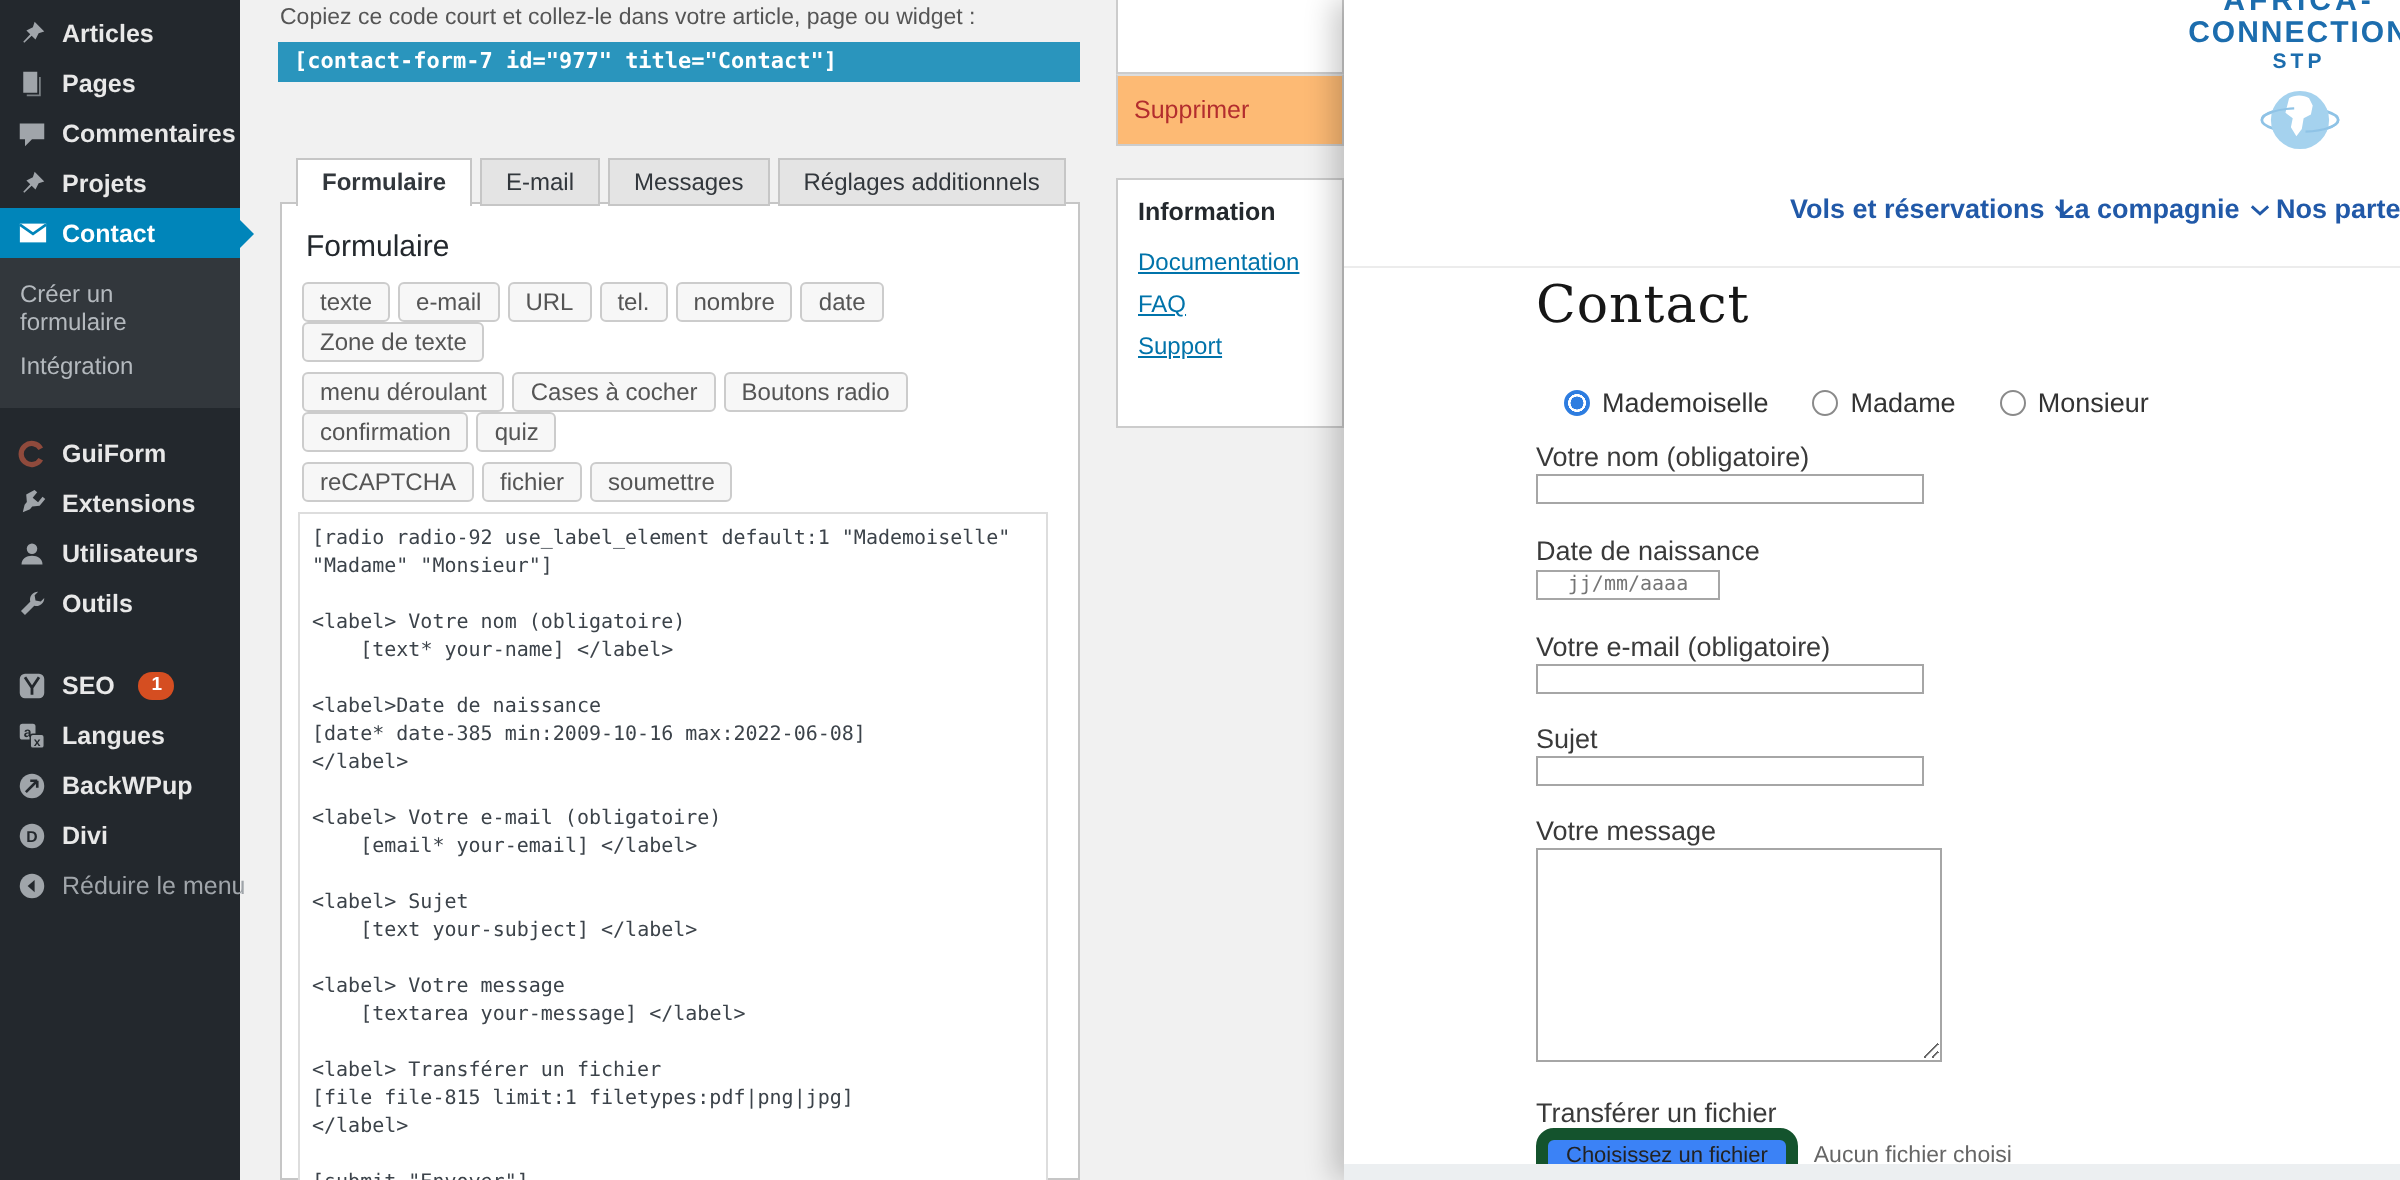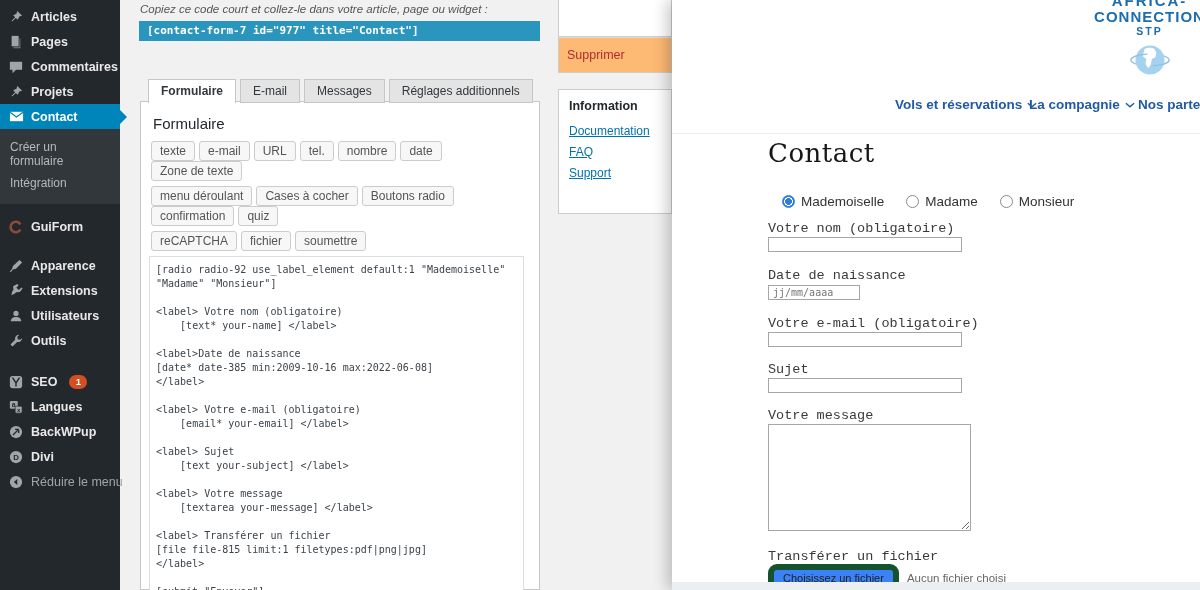--- a/index.html
+++ b/index.html
@@ -15,21 +15,21 @@
   .mi.active{background:#0085ba;color:#fff;}
   .mi.active::after{content:'';position:absolute;left:100%;top:50%;margin-top:-7px;
       border:7px solid transparent;border-right-width:0;border-left:7px solid #0085ba;}
   .badge{display:inline-block;min-width:14px;height:14px;border-radius:8px;background:#d54e21;
       color:#fff;font-size:9.5px;line-height:14px;text-align:center;margin-left:5px;font-weight:700;padding:0 2px;}
   #submenu{background:#32373c;padding:7px 0 10px 0;}
   .smi{padding:4px 10px;font-size:12px;color:#b4b9be;cursor:pointer;line-height:14px;}
   .smi.current{color:#fff;font-weight:700;}
   .gap10{margin-top:10px;} .gap14{margin-top:14px;} .gap16{margin-top:16px;}
   
-  #shortcode-hint{position:absolute;left:140px;top:3px;font-size:11.5px;font-style:italic;color:#555;}
+  #shortcode-hint{position:absolute;left:140px;top:3px;font-size:11.5px;color:#555;}
   #shortcode-box{position:absolute;left:139px;top:21px;width:401px;height:20px;background:#2a95bd;
       color:#fff;font-family:"DejaVu Sans Mono",monospace;font-size:11px;font-weight:700;
       line-height:20px;padding-left:8px;box-sizing:border-box;cursor:text;}
   #tabs{position:absolute;left:148px;top:79px;display:flex;gap:4px;z-index:1;}
   .tab{height:22px;line-height:22px;padding:0 12px;background:#e4e4e4;border:1px solid #c6c6c6;
       font-size:12px;color:#32373c;cursor:pointer;}
   .tab.active{background:#fff;font-weight:700;height:23px;border-bottom:none;}
   #panel{position:absolute;left:140px;top:101px;width:400px;height:489px;background:#fff;
       border:1px solid #c6c6c6;box-sizing:border-box;}
   #panel-title{margin:13px 0 9px 12px;font-size:15px;font-weight:400;color:#23282d;}
@@ -61,24 +61,24 @@
   #logo .globe{margin-top:2px;}
   .nav-item{position:absolute;top:97px;font-size:13.5px;font-weight:600;color:#2159a8;
       white-space:nowrap;cursor:pointer;display:flex;align-items:center;gap:5px;}
   #hdr-divider{position:absolute;left:0;top:133px;width:528px;height:1px;background:#ececec;}
   #pv-heading{position:absolute;left:96px;top:138px;font-family:"DejaVu Serif",serif;
       font-size:26px;font-weight:400;color:#161616;letter-spacing:0.5px;}
   #radio-row{position:absolute;left:110px;top:194px;display:flex;gap:22px;align-items:center;}
   .ropt{display:flex;align-items:center;gap:6px;font-size:13.5px;color:#333;cursor:pointer;}
   .radio{width:13px;height:13px;border-radius:50%;border:1px solid #8a8a8a;background:#fff;box-sizing:border-box;}
   .radio.checked{border:1px solid #2e7de0;background:radial-gradient(circle,#2e7de0 0 3.2px,#fff 3.3px 4.4px,#2e7de0 4.5px);}
-  .pv-label{position:absolute;left:96px;font-size:13.5px;color:#3a3a3a;white-space:nowrap;font-family:Liberation Mono, monospace;}
+  .pv-label{position:absolute;left:96px;font-size:13.5px;color:#3a3a3a;white-space:nowrap;}
   .pv-input{position:absolute;left:96px;height:15px;border:1px solid #a6a6a6;background:#fff;
       box-sizing:border-box;font-size:11px;padding:1px 4px;}
-  #pv-date{font-family:"DejaVu Sans Mono",monospace;font-size:10px;color:#444;}
+  #pv-date{font-family:"DejaVu Sans Mono",monospace;font-size:10px;color:#444;text-align:center;}
   #pv-message{position:absolute;left:96px;top:424px;width:203px;height:107px;border:1px solid #a6a6a6;
       box-sizing:border-box;resize:both;font-size:12px;}
   #file-row{position:absolute;left:96px;top:564px;display:flex;align-items:center;gap:8px;}
   #file-btn{font-size:11px;padding:2px 9px;border:6px solid #14532d;border-radius:9px;
       background:#3b82f6;color:#222;cursor:pointer;white-space:nowrap;font-family:"Liberation Sans",sans-serif;}
   #file-status{font-size:11.5px;color:#666;white-space:nowrap;}
   #pv-bottom{position:absolute;left:0;bottom:0;width:528px;height:8px;background:#eceff1;}
 </style>
 </head>
 <body>
@@ -131,28 +131,20 @@
     <div class="smi">Créer un formulaire</div>
     <div class="smi">Intégration</div>
   </div>
   <div class="mi gap10">
     <span class="ic">
         <svg width="14" height="14" viewBox="0 0 16 16">
           <path d="M13 11a6 6 0 1 1 0-6" stroke="#8f4a3c" stroke-width="3" fill="none"></path>
         </svg>
       </span>
     <span>GuiForm</span>
-  </div>
-  <div class="mi gap14">
-    <span class="ic">
-        <svg width="14" height="14" viewBox="0 0 16 16">
-          <path fill="#a0a5aa" d="M12 1l3 3-7 7-3.5 1L2 15l-1-1 2.5-2.5 1-3.5z"></path>
-        </svg>
-      </span>
-    <span>Apparence</span>
   </div>
   <div class="mi">
     <span class="ic">
         <svg width="14" height="14" viewBox="0 0 16 16">
           <path fill="#a0a5aa" d="M4 1h2v4h4V1h2v5l-3 3v2l-2 4-2-4V9L2 6z" transform="rotate(40 8 8)"></path>
         </svg>
       </span>
     <span>Extensions</span>
   </div>
   <div class="mi">

